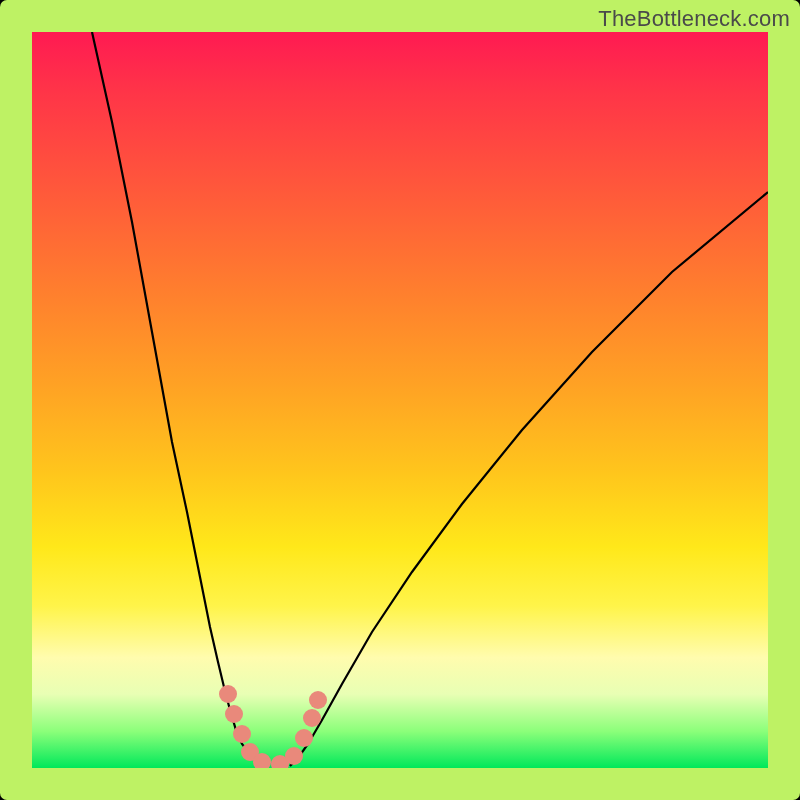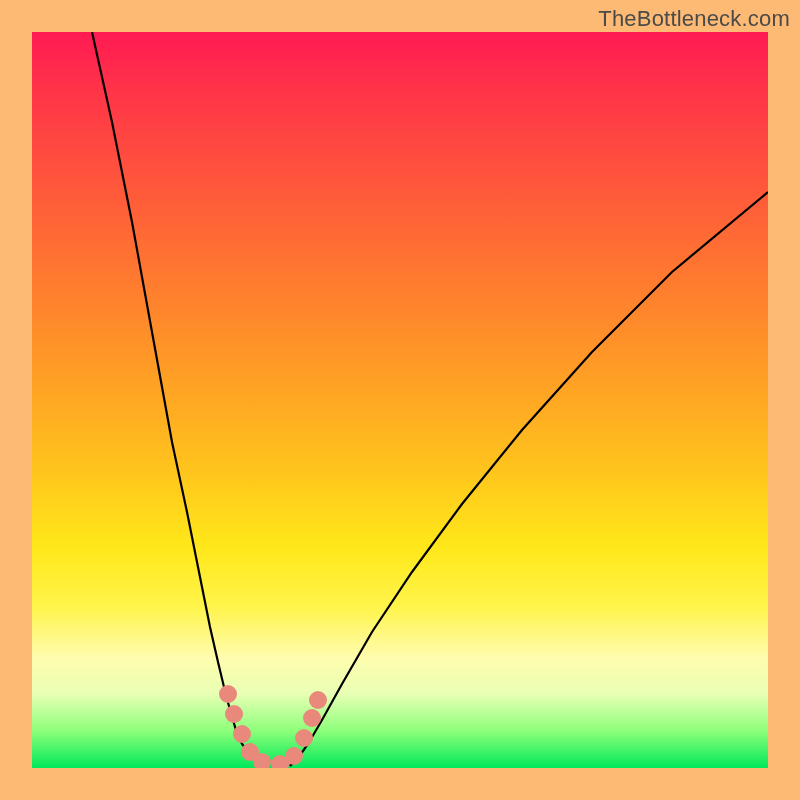--- a/index.html
+++ b/index.html
@@ -10,21 +10,22 @@
     background: #000;
     overflow: hidden;
     font-family: Arial, Helvetica, sans-serif;
   }
   .frame {
     position: absolute;
     left: 0;
     top: 0;
     width: 800px;
     height: 800px;
-    background: #fdba74;
+    background: #bef264;
+    border-radius: 7px;
   }
   .plot {
     position: absolute;
     left: 32px;
     top: 32px;
     width: 736px;
     height: 736px;
     
     background: linear-gradient(
       to bottom,

